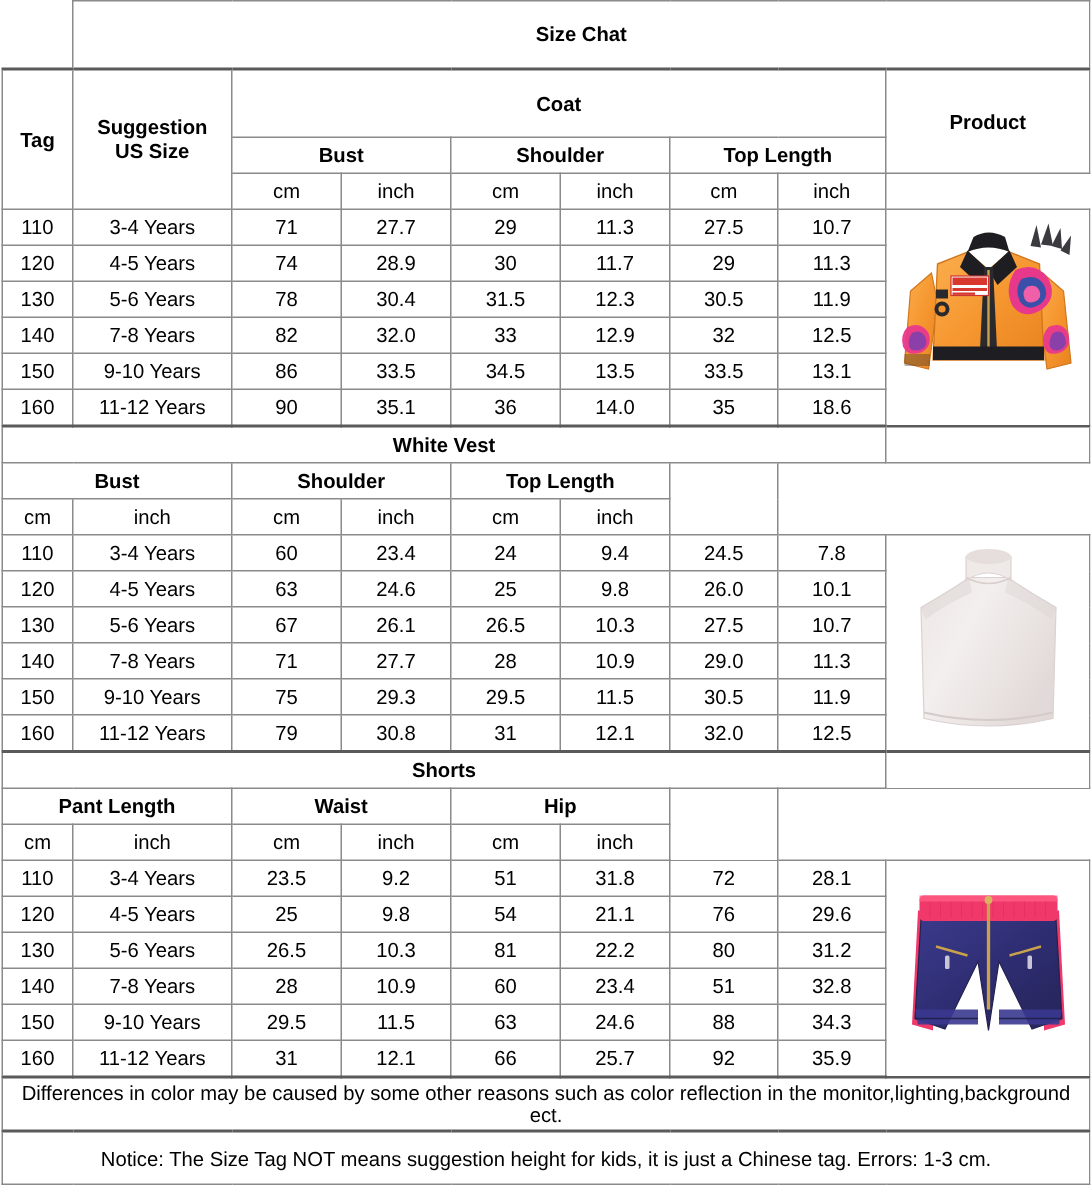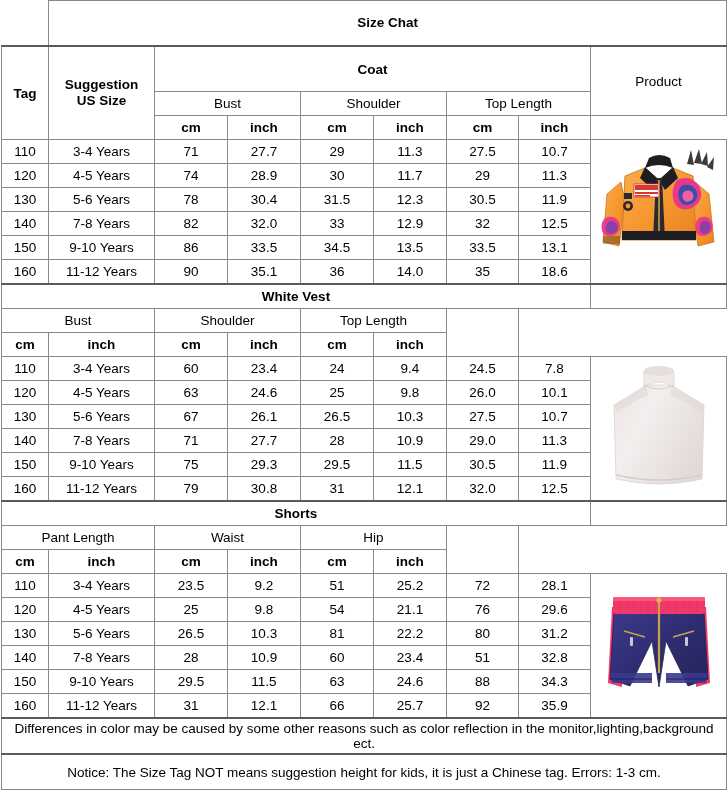--- a/index.html
+++ b/index.html
@@ -49,32 +49,32 @@
   .corner-blank {
     border-left: none !important;
     border-top: none !important;
     border-bottom: none !important;
     border-right: none !important;
     background: #ffffff;
   }
 
   
   .hdr {
-    font-weight: normal;
+    font-weight: bold;
     font-size: 14.5px;
   }
   .hdr-tag { font-weight: bold; font-size: 14.5px; }
   .hdr-sugg { font-weight: bold; font-size: 14.5px; line-height: 1.15; }
   .section-title {
     font-weight: bold;
     font-size: 14.5px;
   }
   .unit {
     font-size: 13.5px;
-    font-weight: bold;
+    font-weight: normal;
   }
   .tagnum { font-size: 14px; margin-top: 47px; }
   .agetxt { font-size: 14px; }
   .val { font-size: 14px; }
 
   .thick-top { border-top: 2px solid #5a5a5a !important; }
 
   .product-cell {
     vertical-align: middle;
     padding: 0 !important;
@@ -380,21 +380,21 @@
           <td class="unit"><span>inch</span></td>
           <td class="unit"><span>cm</span></td>
           <td class="unit"><span>inch</span></td>
         </tr>
         <tr>
           <td class="tagnum"><span>110</span></td>
           <td class="agetxt"><span>3-4 Years</span></td>
           <td class="val"><span>23.5</span></td>
           <td class="val"><span>9.2</span></td>
           <td class="val"><span>51</span></td>
-          <td class="val"><span>25.2</span></td>
+          <td class="val"><span>31.8</span></td>
           <td class="val"><span>72</span></td>
           <td class="val"><span>28.1</span></td>
           <td rowspan="6" class="product-cell">
             <div class="prod-art">
   <svg class="art" width="126" height="118" viewBox="0 0 126 118">
     <defs>
       <linearGradient id="nvG" x1="0" y1="0" x2="1" y2="1">
         <stop offset="0%" stop-color="#3B3A8C"></stop>
                     <stop offset="50%" stop-color="#2E2D72"></stop>
                     <stop offset="100%" stop-color="#252457"></stop>

